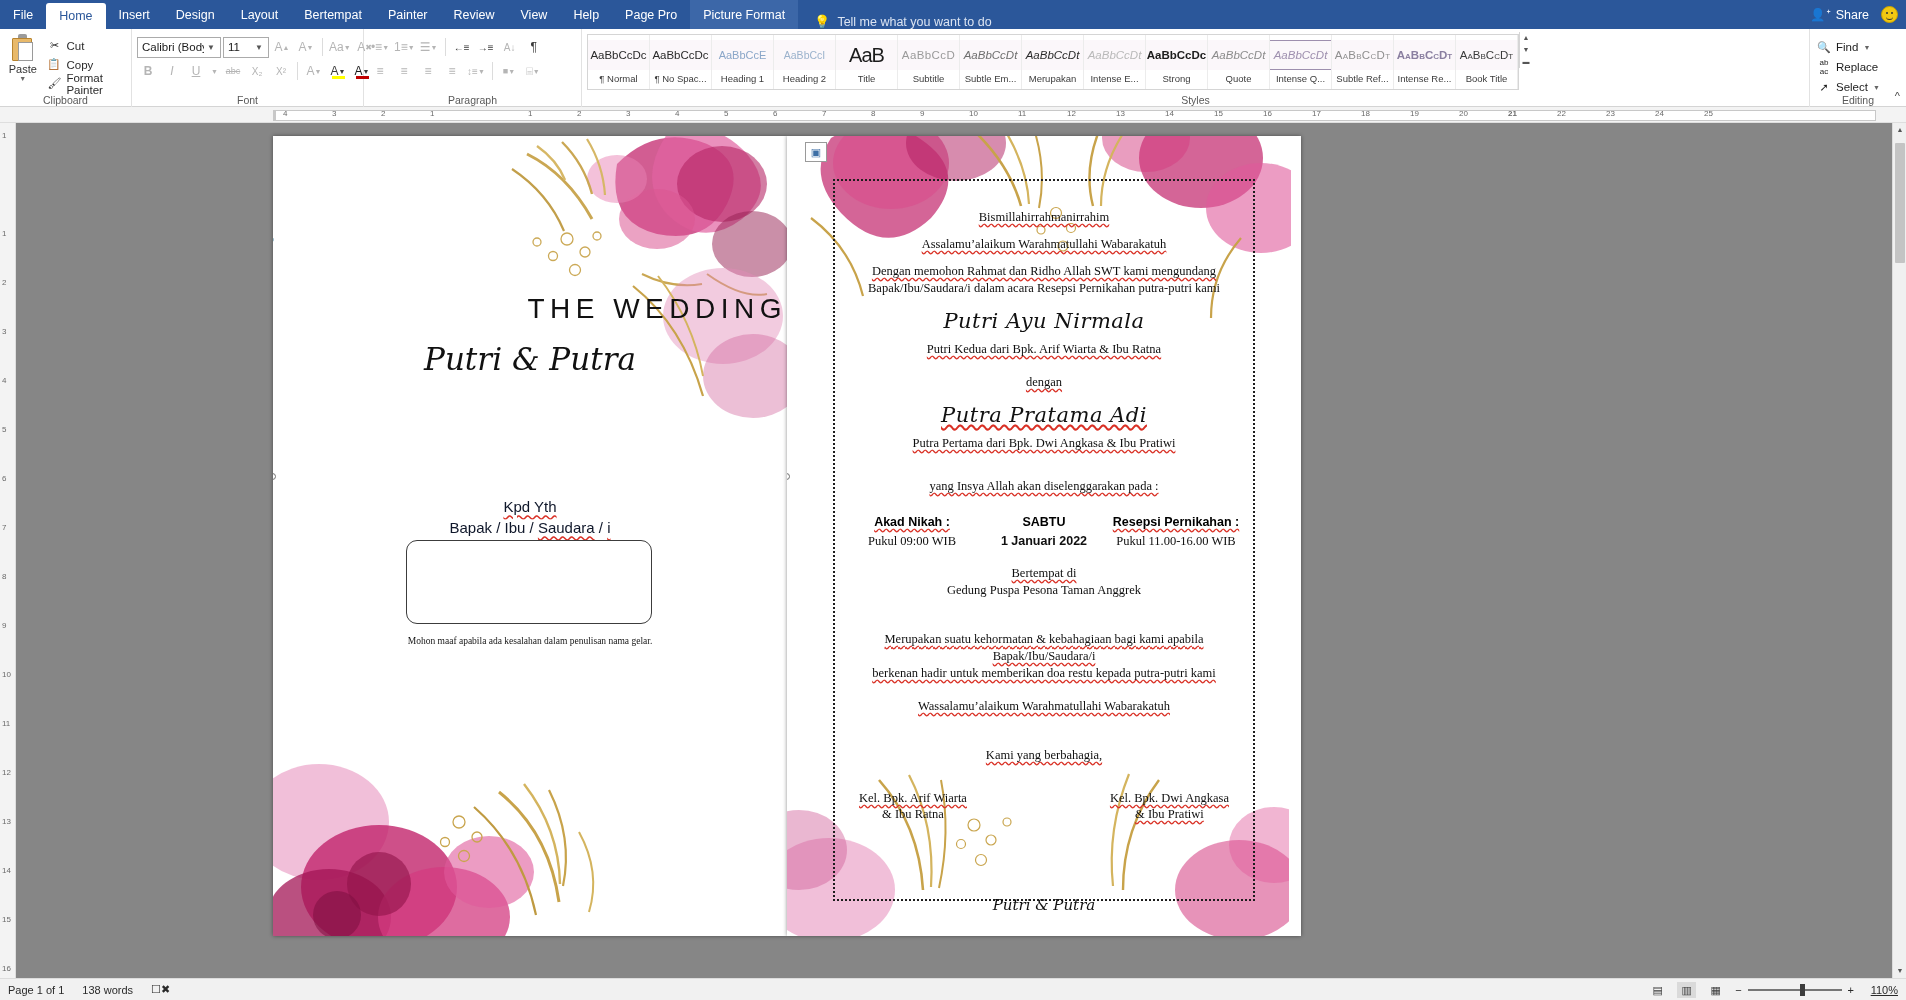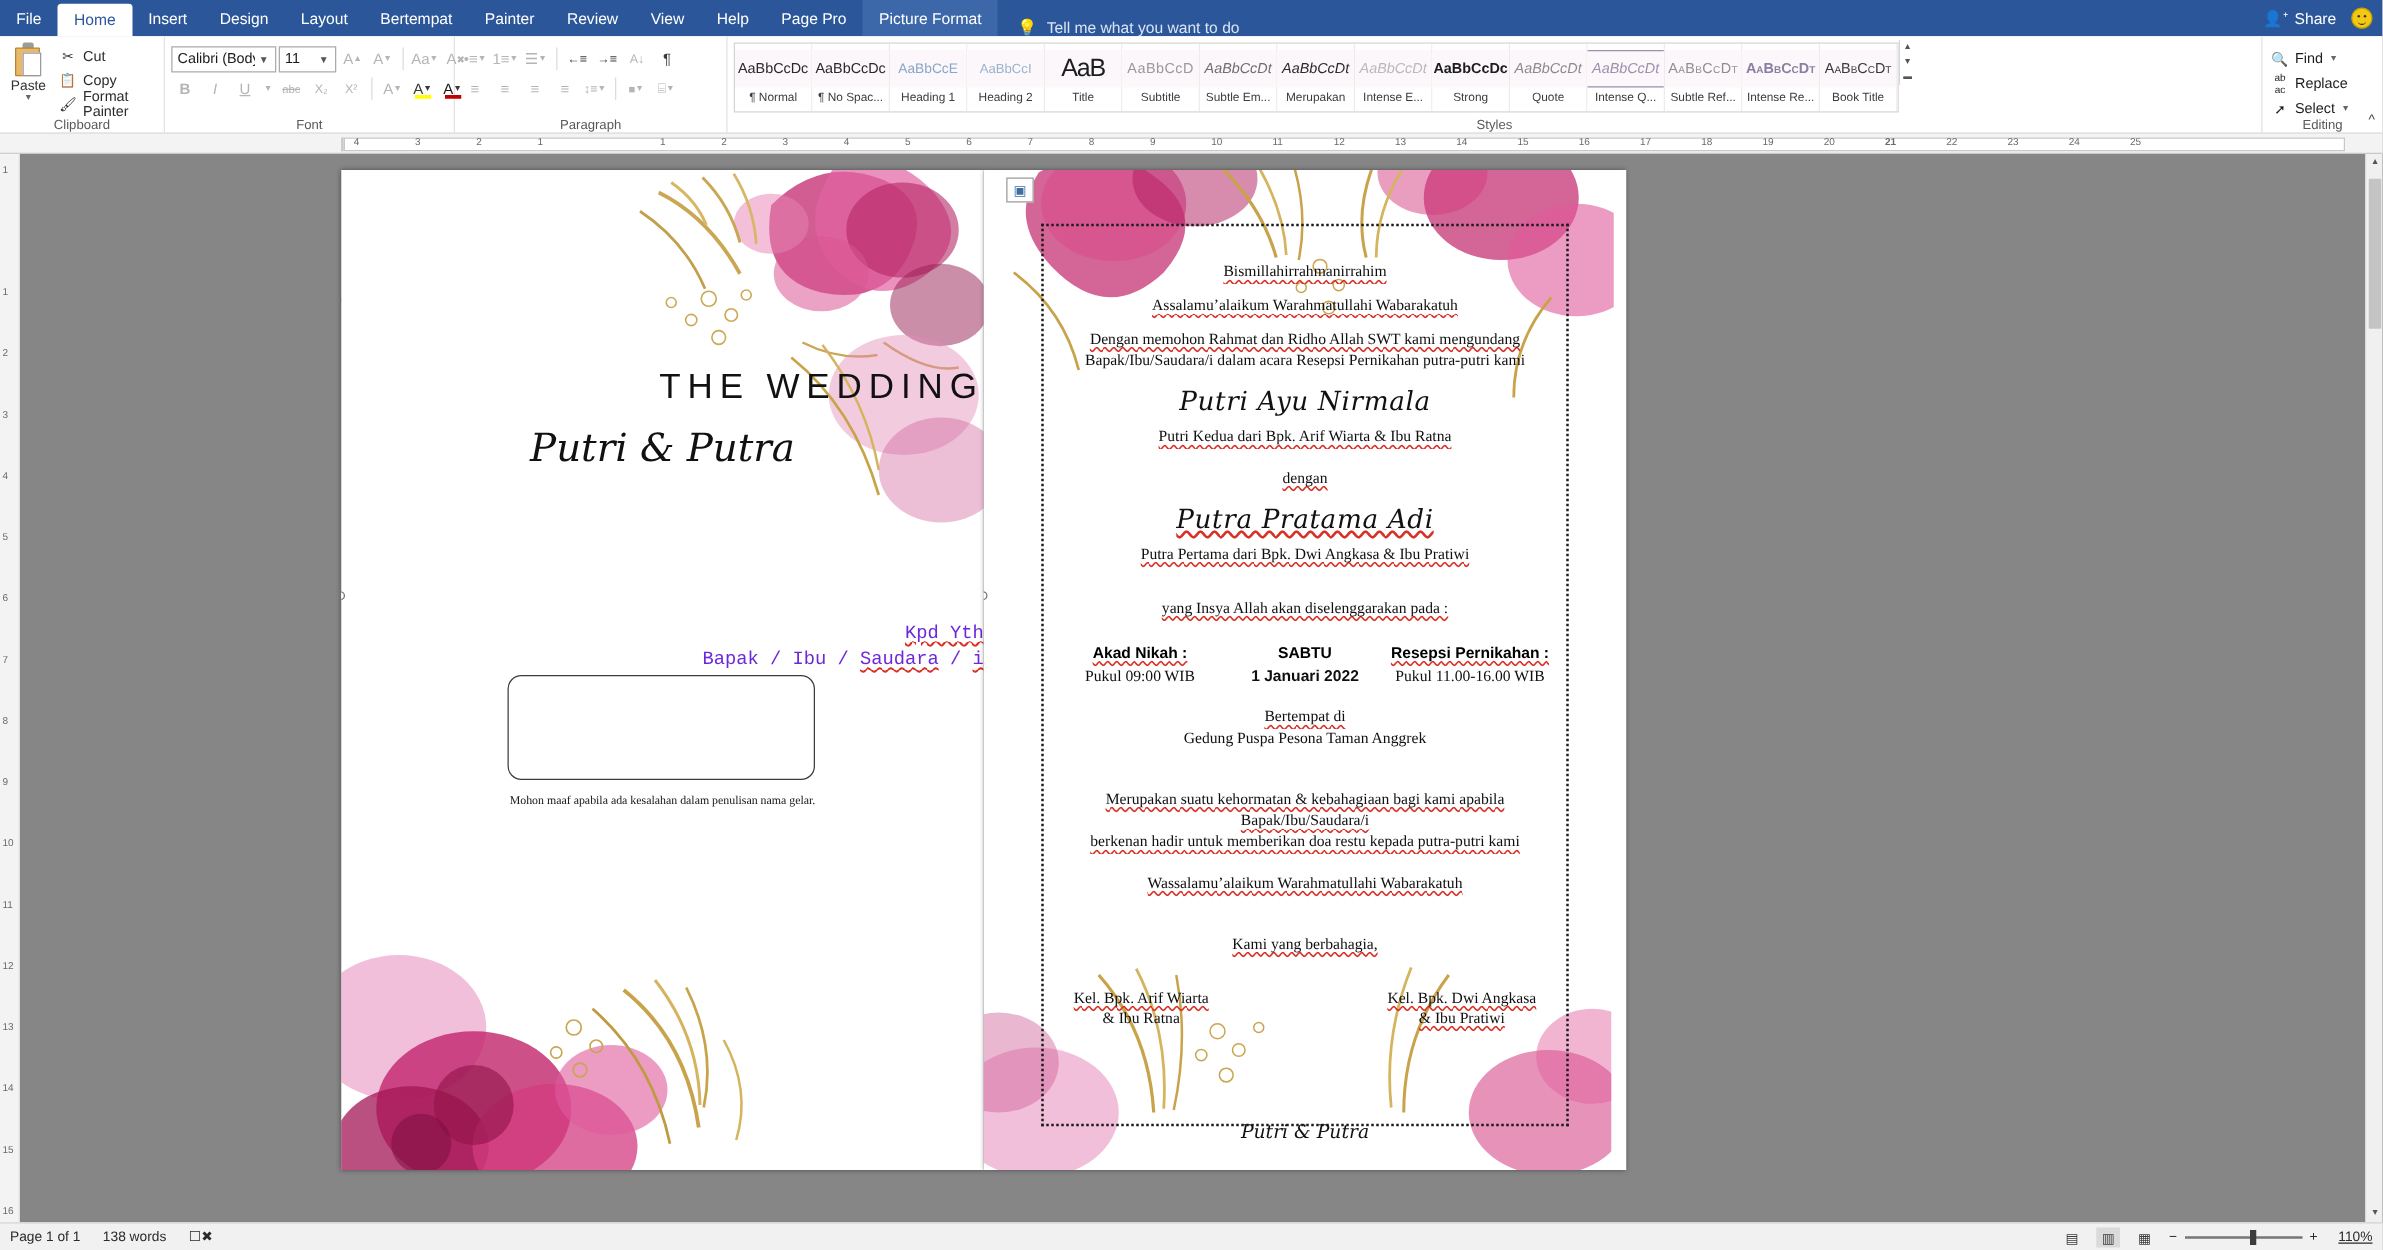--- a/index.html
+++ b/index.html
@@ -243,22 +243,22 @@
     text-align: right; font-size: 28px; letter-spacing: 5.5px;
     color: #111; font-family: "Liberation Sans", sans-serif; font-weight: 300;
   }
   #lp-script {
     position: absolute; left: 0; right: 0; top: 205px;
     text-align: center; font-size: 31px; color: #111;
     font-family: "DejaVu Serif", serif; font-style: italic;
   }
   #lp-kpd {
     position: absolute; left: 0; right: 0; top: 360px;
-    text-align: right; font-family: Liberation Mono, monospace;
-    font-size: 15px; color: #6d28d9; line-height: 21px;
+    text-align: center; font-family: Liberation Sans, sans-serif;
+    font-size: 15px; color: #0f172a; line-height: 21px;
   }
   .sq { text-decoration: underline; text-decoration-style: wavy;
         text-decoration-color: #d93025; text-underline-offset: 2px; }
   #lp-box {
     position: absolute; left: 133px; top: 404px; width: 246px; height: 84px;
     border: 1px solid #3c3c3c; border-radius: 11px; background: rgba(255,255,255,.6);
   }
   #lp-note {
     position: absolute; left: 0; right: 0; top: 500px; text-align: center;
     font-family: "Liberation Serif", serif; font-size: 9.5px; color: #151515;

